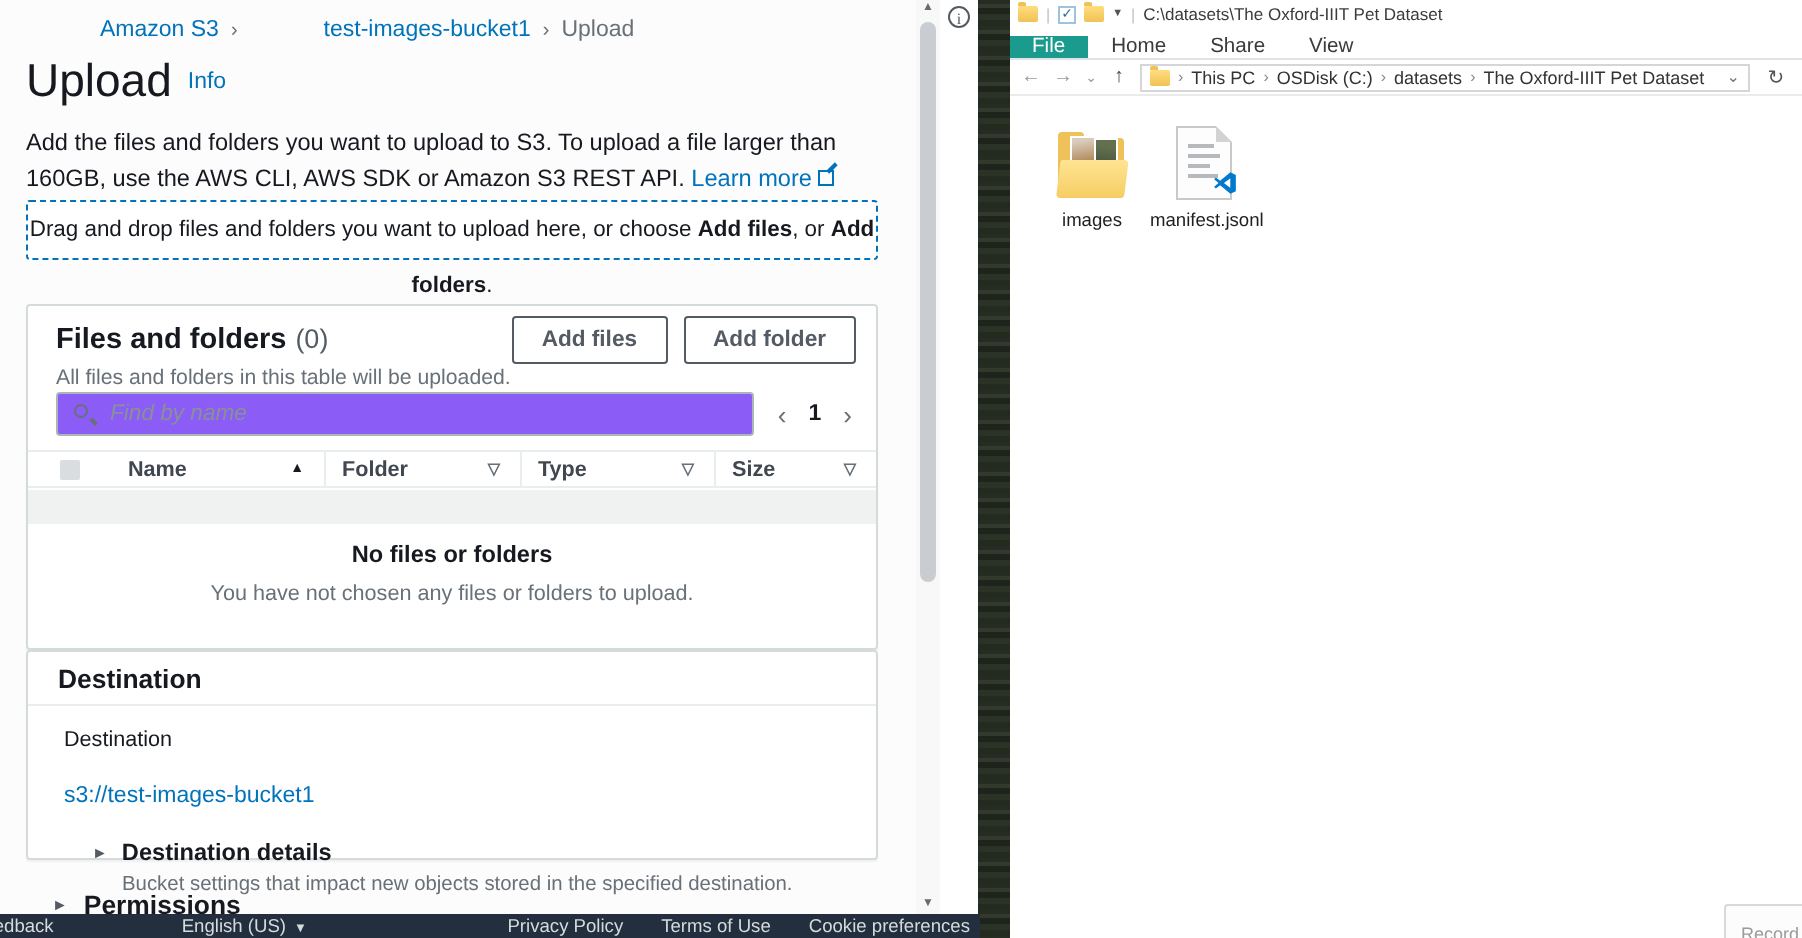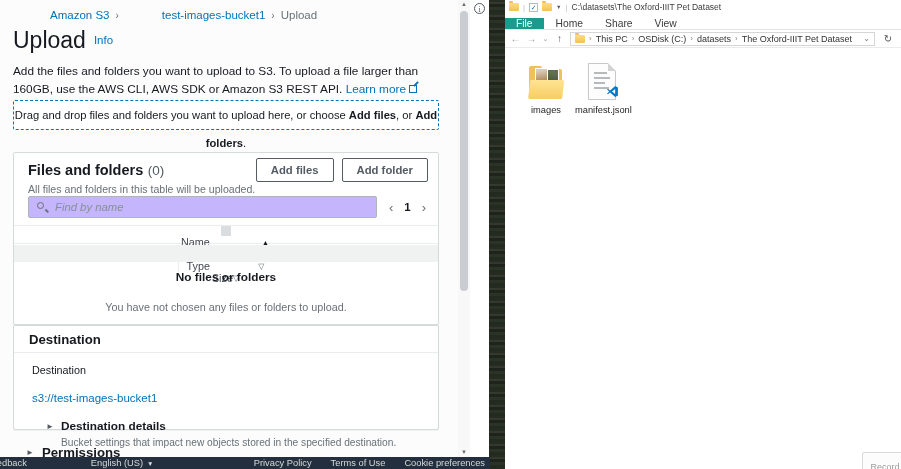--- a/index.html
+++ b/index.html
@@ -32,45 +32,45 @@
 
   .files-head { position:absolute; left:14px; top:8px; right:10px; }
   .files-title { font-size:14.5px; font-weight:bold; color:#16191f; }
   .files-count { font-size:13.5px; font-weight:400; color:#545b64; }
   .files-sub { font-size:10.6px; color:#687078; margin-top:4px; }
   .head-buttons { position:absolute; right:10px; top:5px; display:flex; gap:8px; }
   .btn { height:24px; padding:0 14px; background:#fff; border:1px solid #545b64; border-radius:2px; font-size:11.3px; font-weight:bold; color:#545b64; font-family:inherit; cursor:pointer; }
   .btn.disabled { border-color:#d5dbdb; color:#aab7b8; }
 
   .search-row { position:absolute; left:14px; right:8px; top:43px; display:flex; align-items:center; gap:8px; }
-  .search-box { flex:1; height:22px; border:1px solid #aab7b8; border-radius:2px; background:#c4b5fd; position:relative; }
+  .search-box { flex:1; height:22px; border:1px solid #aab7b8; border-radius:2px; background:#8b5cf6; position:relative; }
   .search-box input { width:100%; height:100%; border:none; outline:none; background:transparent; padding-left:26px; font-size:11.3px; font-style:italic; color:#16191f; font-family:inherit; }
   .search-box input::placeholder { color:#879196; font-style:italic; }
   .mag { position:absolute; left:8px; top:5px; width:7px; height:7px; border:1.5px solid #687078; border-radius:50%; }
   .mag::after { content:""; position:absolute; left:7px; top:7px; width:4px; height:1.5px; background:#687078; transform:rotate(45deg); }
   .pagination { display:flex; align-items:center; gap:11px; font-size:12px; color:#687078; padding:0 4px; }
   .page-num { font-weight:bold; color:#16191f; font-size:11.5px; }
   .page-arrow { cursor:pointer; font-size:13px; }
 
-  .table-head { position:absolute; left:0; right:0; top:72px; height:19px; border-top:1px solid #eaeded; border-bottom:1px solid #eaeded; display:flex; align-items:center; font-size:10.8px; font-weight:normal; color:#414750;flex-direction:column; }
+  .table-head { position:absolute; left:0; right:0; top:72px; height:19px; border-top:1px solid #eaeded; border-bottom:1px solid #eaeded; display:flex; align-items:center; font-size:10.8px; font-weight:bold; color:#414750; }
   .col-check { width:42px; display:flex; justify-content:center; }
   .cb { width:10px; height:10px; background:#d9dde0; border-radius:1px; }
   .th { height:100%; display:flex; align-items:center; justify-content:space-between; padding:0 10px 0 8px; }
   .th-name { width:106px; }
   .th-folder { width:98px; border-left:1px solid #eaeded; }
   .th-type { width:97px; border-left:1px solid #eaeded; }
   .th-size { flex:1; border-left:1px solid #eaeded; }
   .sort-ic { font-size:7px; color:#16191f; }
   .filter-ic { font-size:8px; color:#687078; }
 
   .table-band { position:absolute; left:0; right:0; top:92px; height:17px; background:#f0f1f1; }
 
   .empty { position:absolute; left:0; right:0; top:117px; text-align:center; }
   .empty-title { font-size:11.8px; font-weight:bold; color:#16191f; }
-  .empty-msg { font-size:10.8px; color:#687078; margin-top:17px; }
+  .empty-msg { font-size:10.8px; color:#687078; margin-top:7px; }
 
   .dest-head { height:27px; line-height:27px; padding-left:15px; border-bottom:1px solid #eaeded; font-size:13.2px; font-weight:bold; color:#16191f; }
   .dest-body { padding:11px 18px 0 18px; }
   .dest-label { font-size:10.8px; color:#16191f; }
   .dest-link { display:inline-block; font-size:11.5px; color:#0073bb; margin-top:16px; }
   .expander { display:flex; align-items:center; gap:7px; cursor:pointer; }
   .dest-details { margin:13px 0 0 14px; }
   .caret { font-size:8px; color:#545b64; }
   .expander-label { font-size:11.8px; font-weight:bold; color:#16191f; }
   .details-desc { margin:4px 0 0 15px; font-size:10.2px; color:#687078; }

